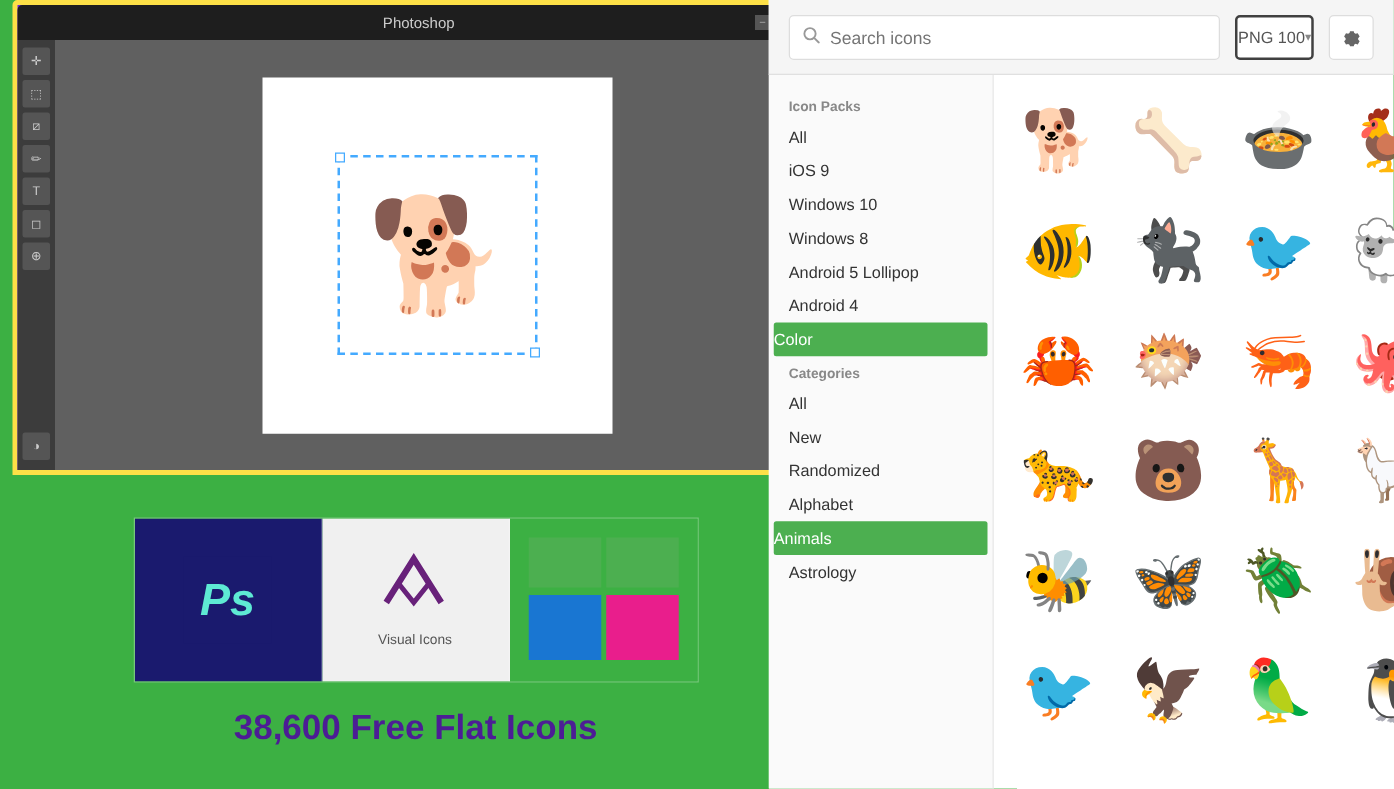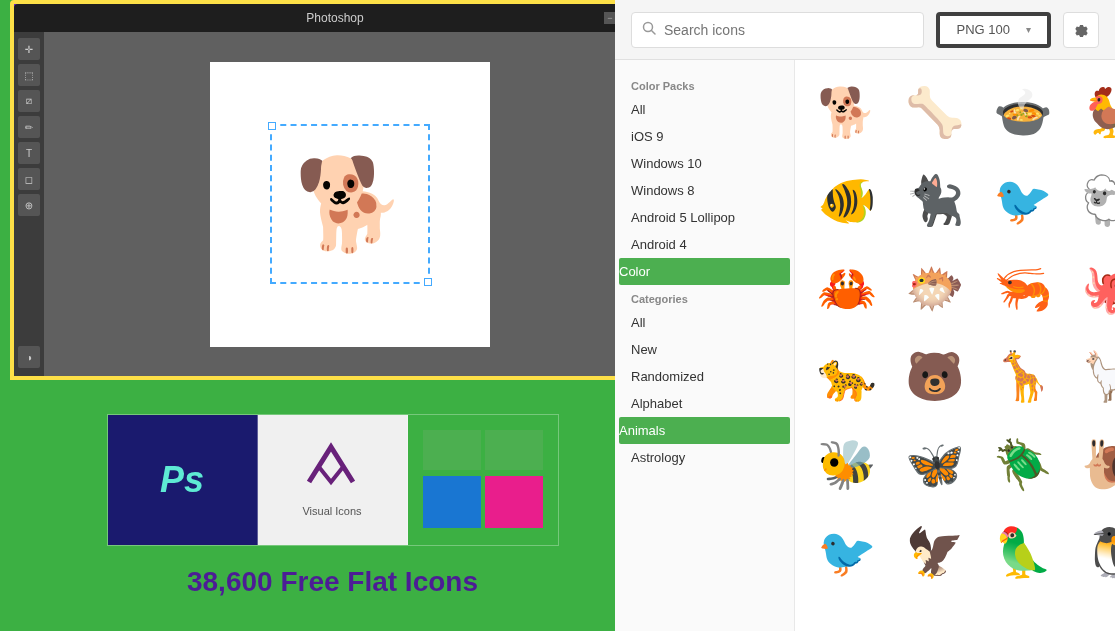--- a/index.html
+++ b/index.html
@@ -230,26 +230,26 @@
       color: #999;
       font-size: 14px;
     }
     .search-input {
       border: none; outline: none;
       font-size: 14px; color: #333;
       background: transparent;
       flex: 1;
     }
     .format-selector {
-      display: flex; align-items: center; gap: 16px;
+      display: flex; align-items: center; gap: 0;
       font-size: 13px; color: #555;
       cursor: pointer;
-      padding: 4px 16px;
-      background: white;
-      border: 4px solid #404040;
+      padding: 4px 0;
+      background: white;
+      border: 2px solid #404040;
       border-radius: 4px;
       height: 36px;
     }
     .gear-btn {
       width: 36px; height: 36px;
       background: white;
       border: 1px solid #ddd;
       border-radius: 4px;
       display: flex; align-items: center; justify-content: center;
       cursor: pointer;
@@ -418,21 +418,21 @@
       <svg width="16" height="16" viewBox="0 0 16 16" fill="#666">
         <path d="M8 10a2 2 0 100-4 2 2 0 000 4z"></path>
         <path d="M13.5 8.5l1.2-1.4-1.5-2.6-1.8.5a5 5 0 00-1-.6L10 3H7l-.4 1.4a5 5 0 00-1 .6L3.8 4.5 2.3 7.1l1.2 1.4a5 5 0 000 1.2L2.3 11l1.5 2.6 1.8-.5a5 5 0 001 .6L7 15h3l.4-1.4a5 5 0 001-.6l1.8.5 1.5-2.6-1.2-1.4a5 5 0 000-1.1z" fill-rule="evenodd"></path>
       </svg>
     </div>
   </div>
 
   <div class="panel-content">
 
     <div class="sidebar">
-      <div class="sidebar-section-title">Color Packs</div>
+      <div class="sidebar-section-title">Icon Packs</div>
       <div class="sidebar-item">All</div>
       <div class="sidebar-item">iOS 9</div>
       <div class="sidebar-item">Windows 10</div>
       <div class="sidebar-item">Windows 8</div>
       <div class="sidebar-item">Android 5 Lollipop</div>
       <div class="sidebar-item">Android 4</div>
       <div class="sidebar-item active">Color</div>
 
       <div class="sidebar-section-title">Categories</div>
       <div class="sidebar-item">All</div>

